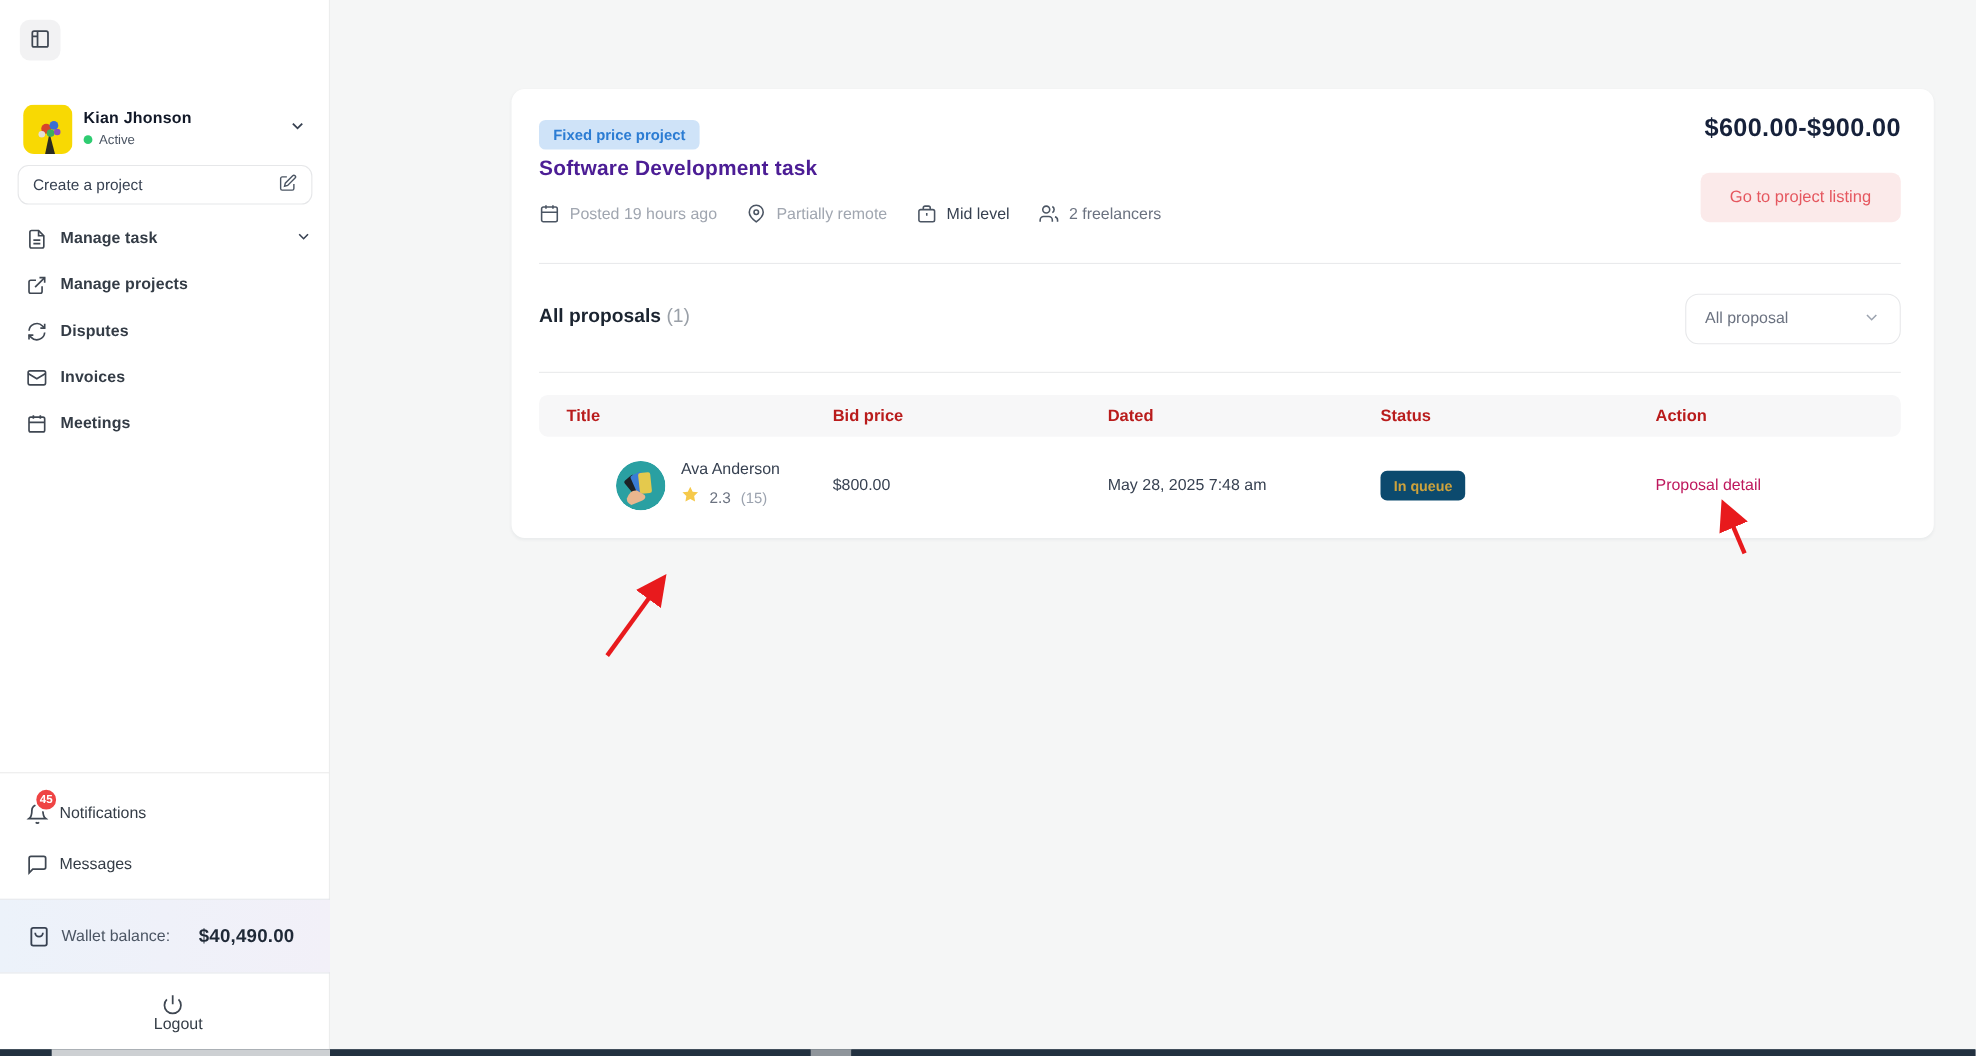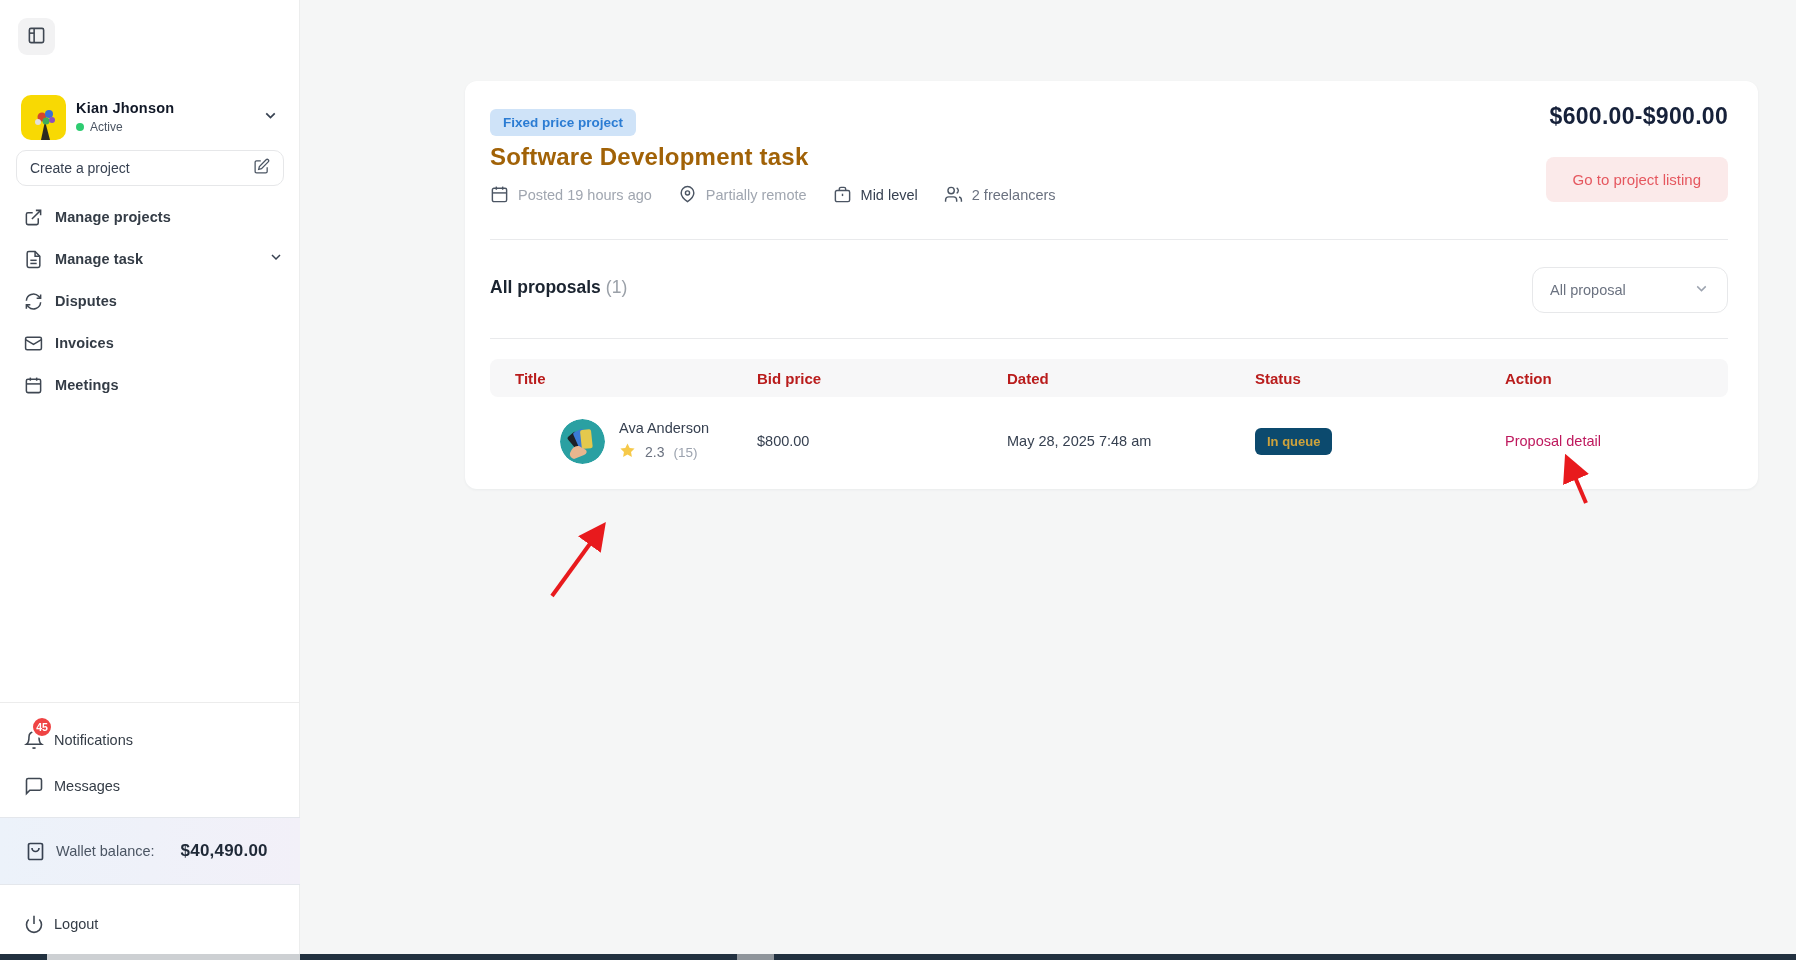--- a/index.html
+++ b/index.html
@@ -26,30 +26,30 @@
   .menu-item .mi-spacer { flex:1; }
   .sb-divider { position:absolute; left:0; width:300px; height:1px; background:#ececec; }
   .bottom-item { position:absolute; left:0; width:300px; height:42px; display:flex; align-items:center; padding-left:24px; cursor:pointer; color:#3f4752; }
   .bottom-item .mi-icon { width:20px; height:20px; margin-right:10px; position:relative; color:#3f4752; }
   .bottom-item .mi-label { font-size:14.5px; color:#343c46; }
   .notif-badge { position:absolute; left:7px; top:-14px; min-width:22px; height:22px; border-radius:50%; background:#ef4444; color:#fff; font-size:10.5px; font-weight:bold; display:flex; align-items:center; justify-content:center; border:2px solid #fff; }
   .wallet { position:absolute; left:0; top:817px; width:300px; height:68px; background:linear-gradient(90deg,#ecf2fa,#f2f0f8); border-top:1px solid #e4e7ec; border-bottom:1px solid #e4e7ec; display:flex; align-items:center; padding-left:25px; }
   .wallet .w-icon { width:21px; height:21px; margin-right:10px; color:#374151; }
   .wallet-label { font-size:14.5px; color:#4b5563; }
   .wallet-amount { font-size:17px; font-weight:bold; color:#1f2937; margin-left:26px; letter-spacing:.2px; }
-  .logout { top:903px; height:42px; }
+  .logout { top:903px; height:42px;flex-direction:column; }
 
   
   .bottom-strip { position:absolute; left:0; top:954px; width:1796px; height:6px; background:#223140; }
   .bs-seg { position:absolute; top:0; height:6px; }
 
   
   .card { position:absolute; left:465px; top:81px; width:1293px; height:408px; background:#fff; border-radius:12px; box-shadow:0 1px 3px rgba(20,30,50,.05); }
   .type-badge { position:absolute; left:25px; top:28px; background:#cfe3f8; color:#2b7cd3; font-size:13.5px; font-weight:bold; padding:6px 13px; border-radius:6px; }
-  .proj-title { position:absolute; left:25px; top:62px; font-size:24px; font-weight:bold; color:#a16207; letter-spacing:.2px; }
+  .proj-title { position:absolute; left:25px; top:62px; font-size:19px; font-weight:bold; color:#4c1d95; letter-spacing:.2px; }
   .meta-row { position:absolute; left:25px; top:104px; display:flex; align-items:flex-end; gap:14px; }
   .meta-item { display:flex; align-items:center; gap:9px; margin-right:12px; }
   .meta-item .m-icon { width:19px; height:19px; color:#4b5563; display:flex; }
   .meta-gray { font-size:14.5px; color:#a0a6b0; }
   .meta-dark { font-size:14.5px; color:#374151; }
   .meta-mid { font-size:14.5px; color:#6b7280; }
   .price-range { position:absolute; right:30px; top:22px; font-size:23px; font-weight:bold; color:#16213a; letter-spacing:.3px; }
   .listing-btn { position:absolute; right:30px; top:76px; height:45px; padding:0 27px; background:#fbeaea; color:#e5575f; border:none; border-radius:8px; font-size:15px; font-family:inherit; cursor:pointer; }
   .card-divider { position:absolute; left:25px; right:30px; height:1px; background:#e9eaec; }
   .proposals-heading { position:absolute; left:25px; top:196px; font-size:17.5px; font-weight:bold; color:#1b2430; }
@@ -122,43 +122,43 @@
           <path d="M11 4H5a2 2 0 0 0-2 2v13a2 2 0 0 0 2 2h13a2 2 0 0 0 2-2v-6"></path>
           <path d="M18.5 2.5a2.1 2.1 0 0 1 3 3L12 15l-4 1 1-4 9.5-9.5z"></path>
         </svg>
     </span>
   </div>
 
   <div class="menu">
     <div class="menu-item">
       <span class="mi-icon">
         <svg width="19" height="19" viewBox="0 0 24 24" fill="none" stroke="currentColor" stroke-width="1.9">
-            <path d="M18 13v6a2 2 0 0 1-2 2H5a2 2 0 0 1-2-2V8a2 2 0 0 1 2-2h6"></path>
-            <polyline points="15 3 21 3 21 9"></polyline>
-            <line x1="10" y1="14" x2="21" y2="3"></line>
-          </svg>
-      </span>
-      <span class="mi-label">Manage projects</span>
-    </div>
-    <div class="menu-item">
-      <span class="mi-icon">
-        <svg width="19" height="19" viewBox="0 0 24 24" fill="none" stroke="currentColor" stroke-width="1.9">
             <path d="M14 2H6a2 2 0 0 0-2 2v16a2 2 0 0 0 2 2h12a2 2 0 0 0 2-2V8z"></path>
             <polyline points="14 2 14 8 20 8"></polyline>
             <line x1="8" y1="13" x2="16" y2="13"></line>
             <line x1="8" y1="17" x2="16" y2="17"></line>
           </svg>
       </span>
       <span class="mi-label">Manage task</span>
       <span class="mi-spacer"></span>
       <span class="chev">
         <svg width="16" height="16" viewBox="0 0 24 24" fill="none" stroke="currentColor" stroke-width="2.2">
             <polyline points="6 9 12 15 18 9"></polyline>
           </svg>
       </span>
+    </div>
+    <div class="menu-item">
+      <span class="mi-icon">
+        <svg width="19" height="19" viewBox="0 0 24 24" fill="none" stroke="currentColor" stroke-width="1.9">
+            <path d="M18 13v6a2 2 0 0 1-2 2H5a2 2 0 0 1-2-2V8a2 2 0 0 1 2-2h6"></path>
+            <polyline points="15 3 21 3 21 9"></polyline>
+            <line x1="10" y1="14" x2="21" y2="3"></line>
+          </svg>
+      </span>
+      <span class="mi-label">Manage projects</span>
     </div>
     <div class="menu-item">
       <span class="mi-icon">
         <svg width="19" height="19" viewBox="0 0 24 24" fill="none" stroke="currentColor" stroke-width="1.9">
             <path d="M3 11a9 9 0 0 1 15.5-5.5L21 8"></path>
             <polyline points="21 3 21 8 16 8"></polyline>
             <path d="M21 13a9 9 0 0 1-15.5 5.5L3 16"></path>
             <polyline points="3 21 3 16 8 16"></polyline>
           </svg>
       </span>

